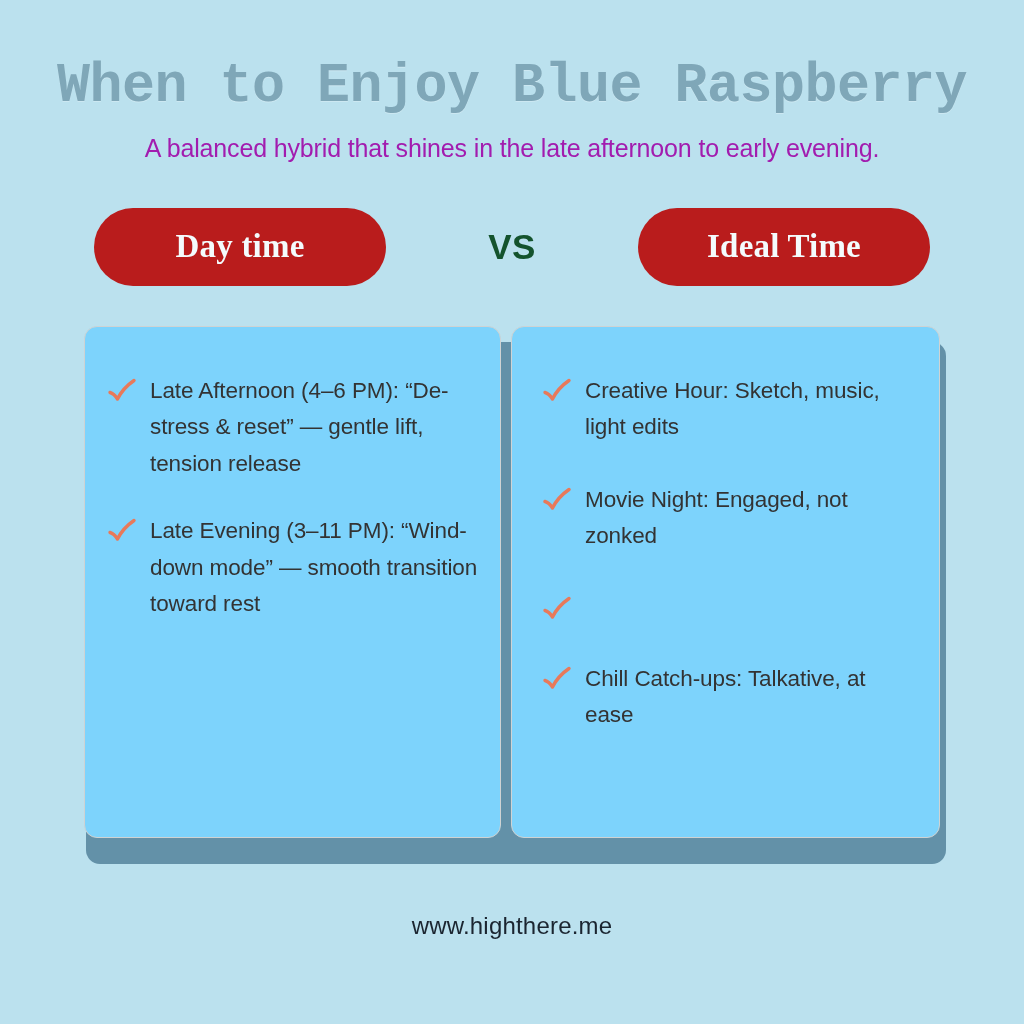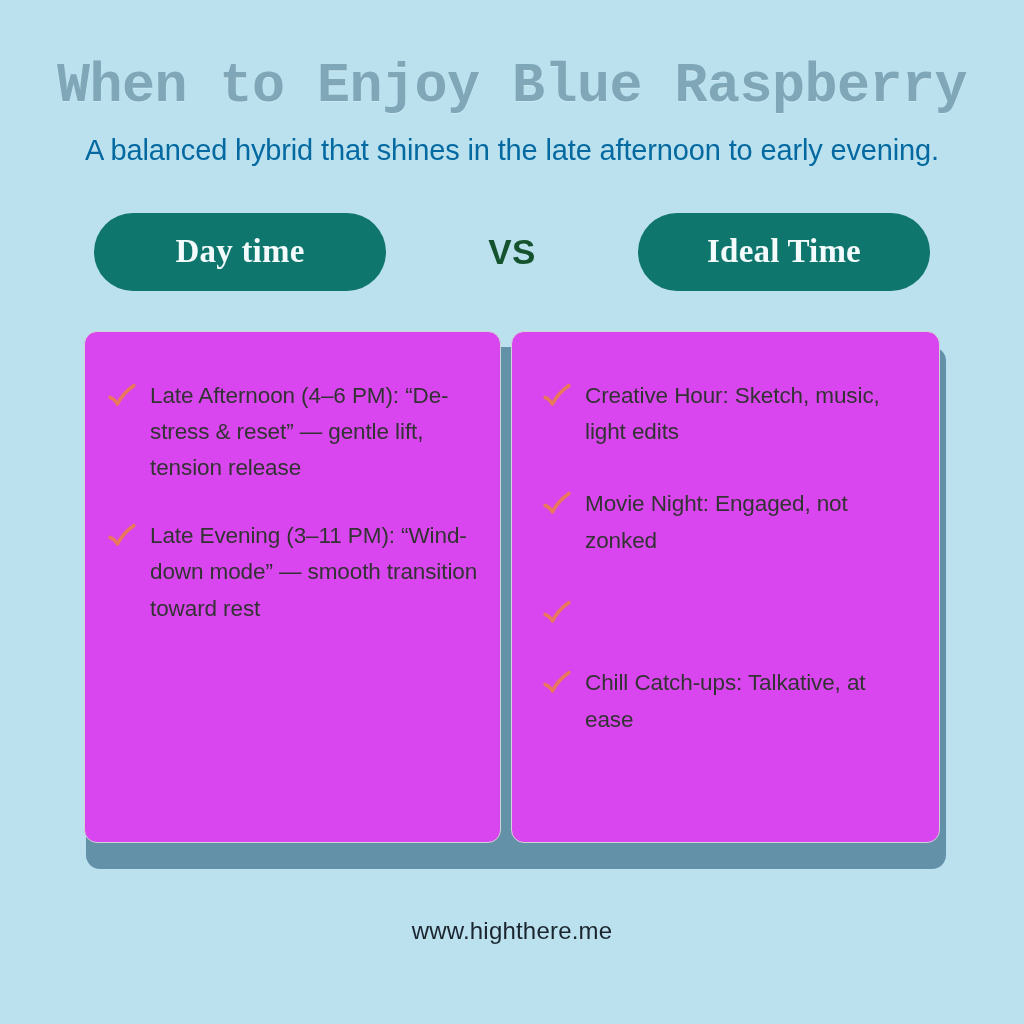--- a/index.html
+++ b/index.html
@@ -34,38 +34,38 @@
     font-size: 55px;
     font-weight: bold;
     letter-spacing: -0.5px;
     color: #7fa7b8;
     line-height: 1.05;
     margin: 0;
     text-shadow: 0 1px 0 rgba(255,255,255,0.25);
   }
   .subtitle {
     font-family: "Liberation Sans", sans-serif;
-    font-size: 29px;
-    color: #0369a1;
+    font-size: 25px;
+    color: #a21caf;
     margin: 17px 0 0 0;
     line-height: 1.2;
     letter-spacing: -0.15px;
   }
 
   
   .pill-row {
     margin-top: 45px;
     display: flex;
     align-items: center;
     justify-content: center;
     gap: 0;
     width: 860px;
   }
   .pill {
-    background: #0f766e;
+    background: #b91c1c;
     color: #f4fbfd;
     border-radius: 40px;
     font-family: "Liberation Serif", serif;
     font-weight: bold;
     font-size: 33px;
     letter-spacing: 0.2px;
     height: 78px;
     display: flex;
     align-items: center;
     justify-content: center;
@@ -107,21 +107,21 @@
     border-radius: 14px;
   }
   .cards {
     position: relative;
     display: flex;
     gap: 10px;
     align-items: stretch;
   }
   .card {
     flex: 1;
-    background: #d946ef;
+    background: #7dd3fc;
     border: 1px solid #cfd3d3;
     border-radius: 13px;
     box-sizing: border-box;
     padding: 46px 22px 40px 22px;
     display: flex;
     flex-direction: column;
     min-height: 512px;
   }
   .card-left { padding-right: 8px; }
   .card-right { padding-left: 30px; padding-right: 12px; }

